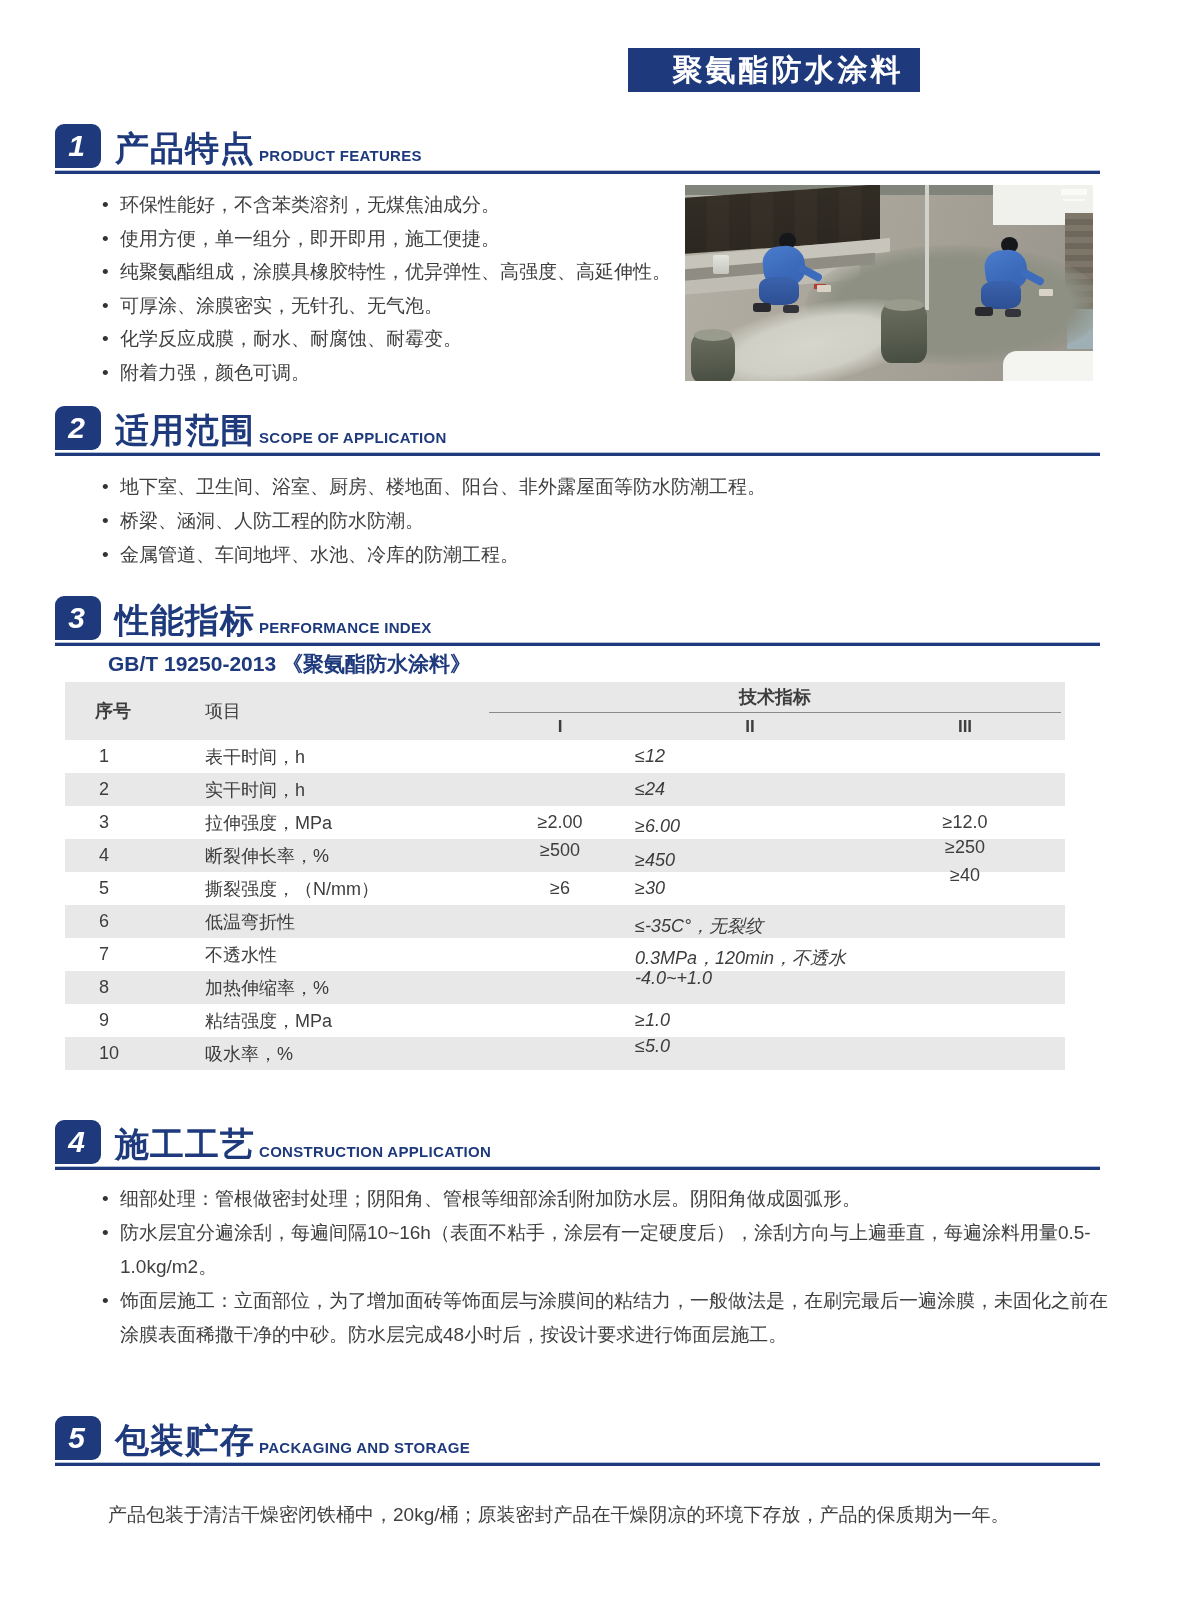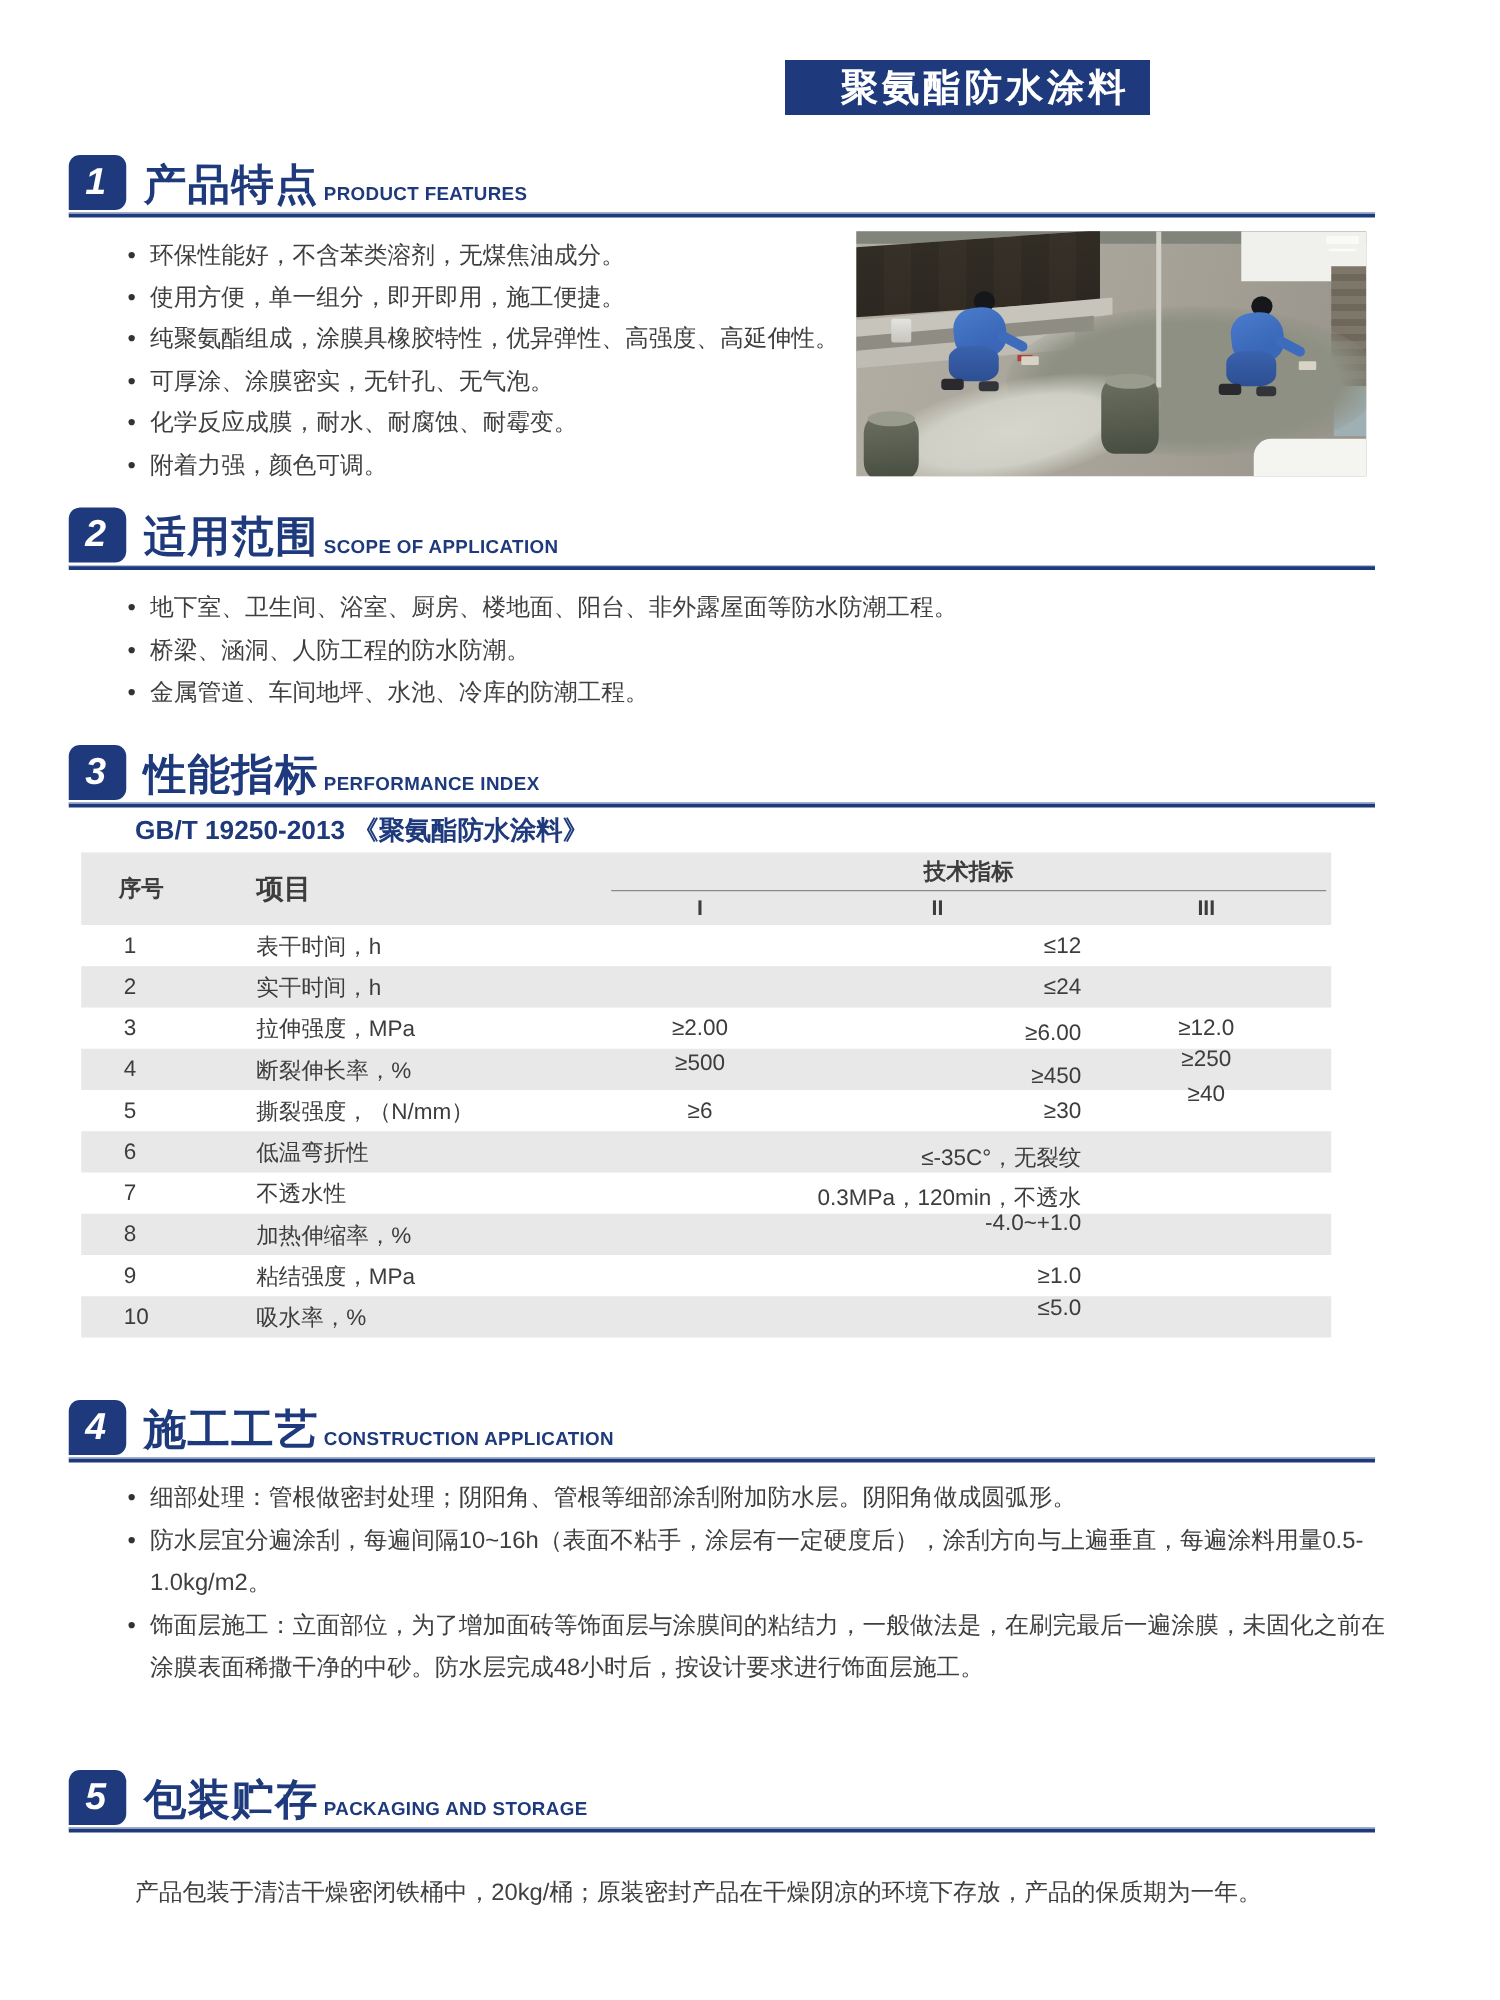--- a/index.html
+++ b/index.html
@@ -35,35 +35,35 @@
   
   .pack-text{position:absolute;left:108px;top:1500px;width:1010px;font-size:19px;line-height:30px;color:#3f3f3f;}
 
   
   .standard{position:absolute;left:108px;top:650px;color:#1e3a7c;font-size:21px;font-weight:bold;}
 
   
   .ptable{position:absolute;left:65px;top:682px;width:1000px;font-size:18px;color:#3d3d3d;}
   .thead{background:#e8e8e8;display:flex;height:58px;}
   .th-seq{width:140px;display:flex;align-items:center;padding-left:30px;box-sizing:border-box;font-weight:bold;font-size:18px;}
-  .th-item{width:280px;display:flex;align-items:center;font-weight:bold;font-size:22px;}
+  .th-item{width:280px;display:flex;align-items:center;font-weight:normal;font-size:18px;}
   .th-tech{width:580px;display:flex;flex-direction:column;}
   .tech-label{height:30px;display:flex;align-items:center;justify-content:center;font-weight:bold;font-size:18px;}
   .tech-line{height:0;border-bottom:1px solid #8a8a8a;margin:0 4px;}
   .sub-cols{flex:1;display:flex;align-items:center;}
   .sub-col{text-align:center;font-weight:bold;font-size:17px;}
   .sub-c1{width:150px;} .sub-c2{width:230px;} .sub-c3{width:200px;}
 
   .tr{display:flex;height:33px;align-items:center;}
   .tr.alt{background:#e8e8e8;}
   .td{box-sizing:border-box;}
   .c-seq{width:140px;padding-left:34px;}
   .c-item{width:280px;}
   .v1{width:150px;text-align:center;}
-  .v2{width:230px;text-align:right;}
+  .v2{width:230px;text-align:left;font-style:italic;}
   .v3{width:200px;text-align:center;}
   .v1 span,.v2 span,.v3 span{position:relative;display:inline-block;}
   
   .tbody .tr:nth-child(3) .v2 span{top:4px;}
   .tbody .tr:nth-child(4) .v1 span{top:-5px;}
   .tbody .tr:nth-child(4) .v2 span{top:5px;}
   .tbody .tr:nth-child(4) .v3 span{top:-8px;}
   .tbody .tr:nth-child(5) .v3 span{top:-13px;}
   .tbody .tr:nth-child(6) .v2 span{top:4px;}
   .tbody .tr:nth-child(7) .v2 span{top:3px;}

